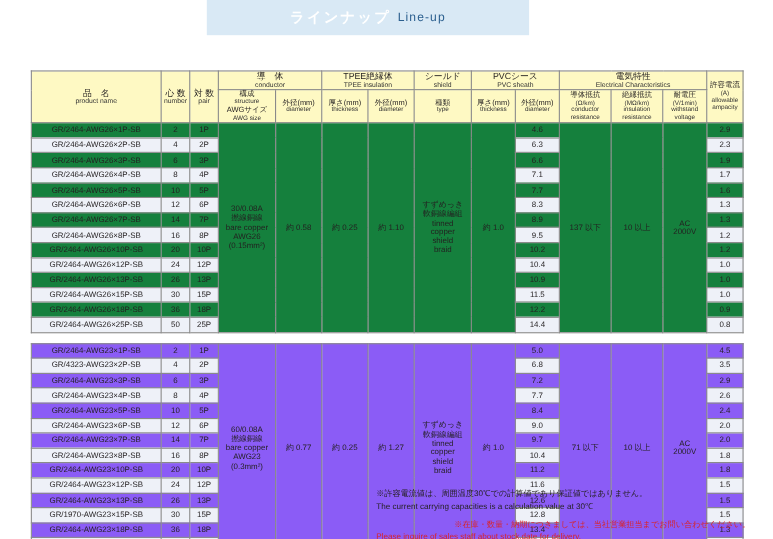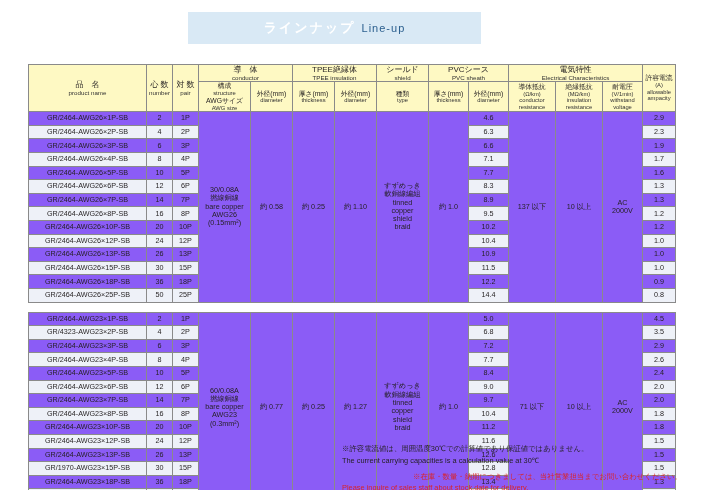--- a/index.html
+++ b/index.html
@@ -16,21 +16,21 @@
   }
   .page {
     position: relative;
     width: 703px;
     height: 490px;
   }
   
   .banner {
     position: absolute;
     left: 188px;
-    top: 12px;
+    top: 0;
     width: 293px;
     height: 32px;
     background: #d9e9f5;
     display: flex;
     align-items: center;
     justify-content: center;
     gap: 6px;
   }
   .banner .jp {
     color: #ffffff;
@@ -73,21 +73,21 @@
 
   td.name {
     text-align: left;
     padding-left: 4px;
     font-size: 7.2px;
     height: 12.6px;
   }
   td.num, td.pair, td.od, td.amp {
     font-size: 7.2px;
   }
-  .rowA { background: #8b5cf6; }
+  .rowA { background: #15803d; }
   .rowB { background: #eef1f8; }
   .hl   { background: #8b5cf6; }
   .merge-cell {
     font-size: 7.2px;
     line-height: 1.35;
   }
   .bold { font-weight: bold; }
   
   .notes {
     position: absolute;

